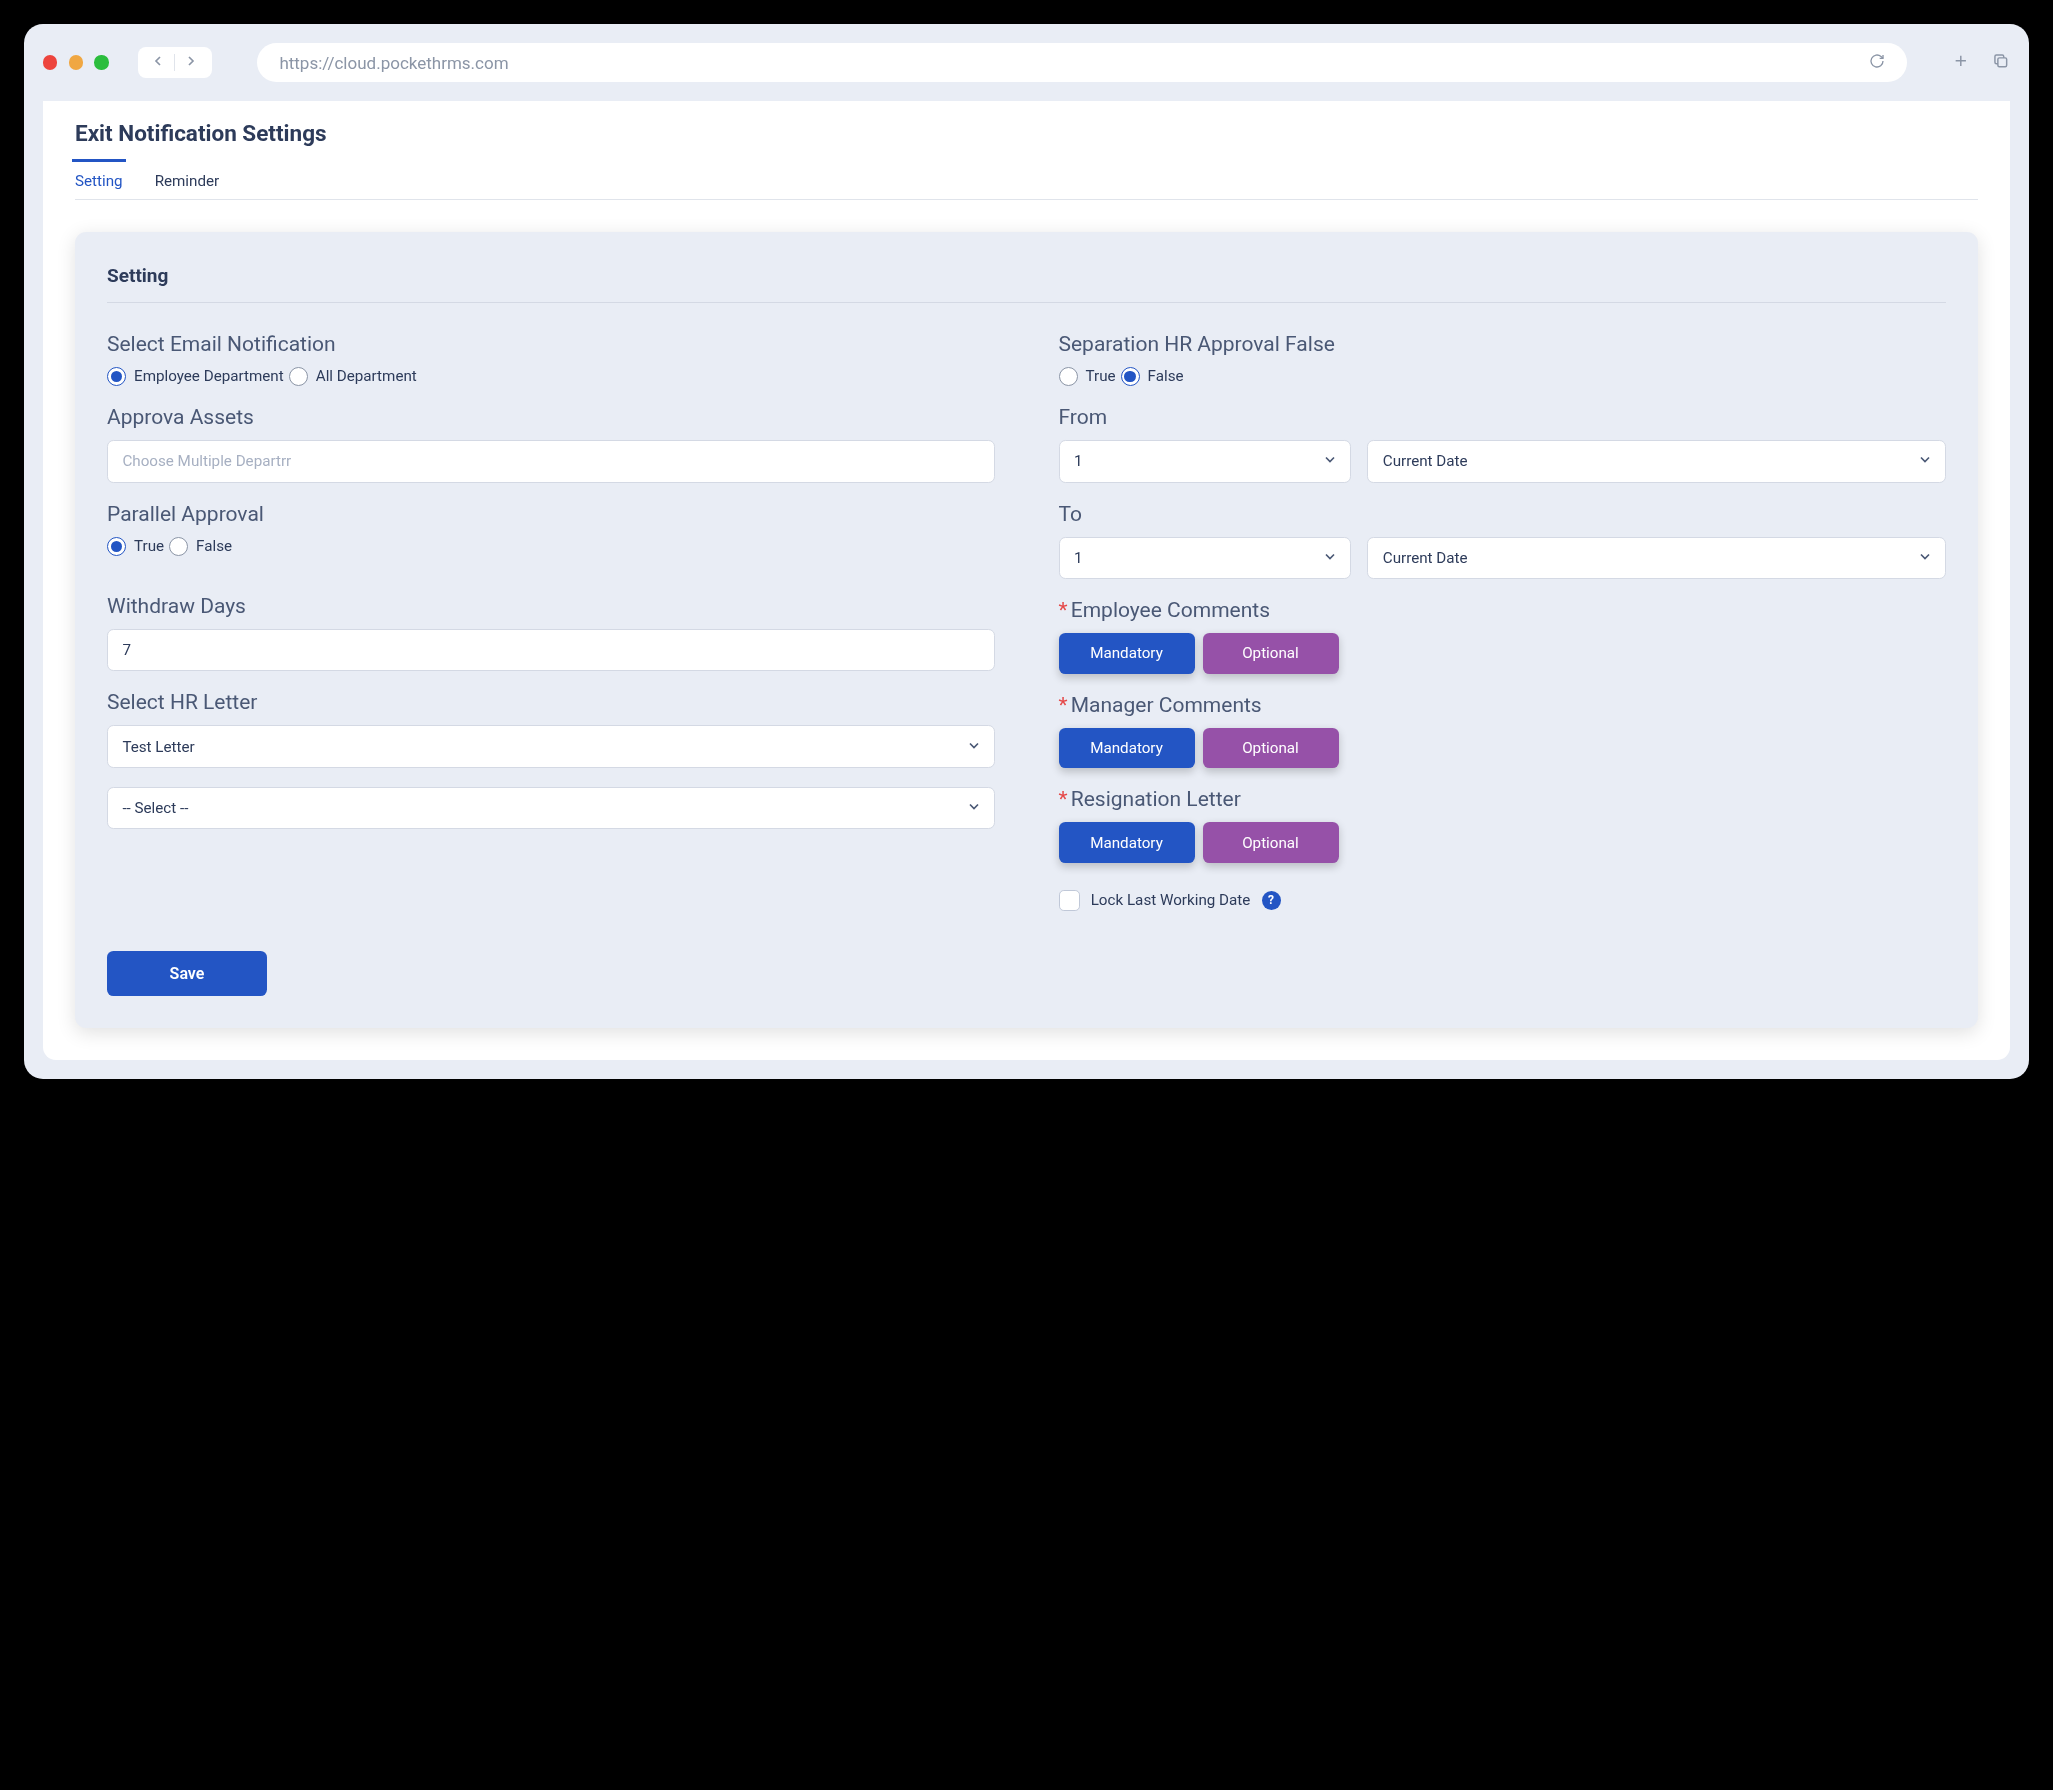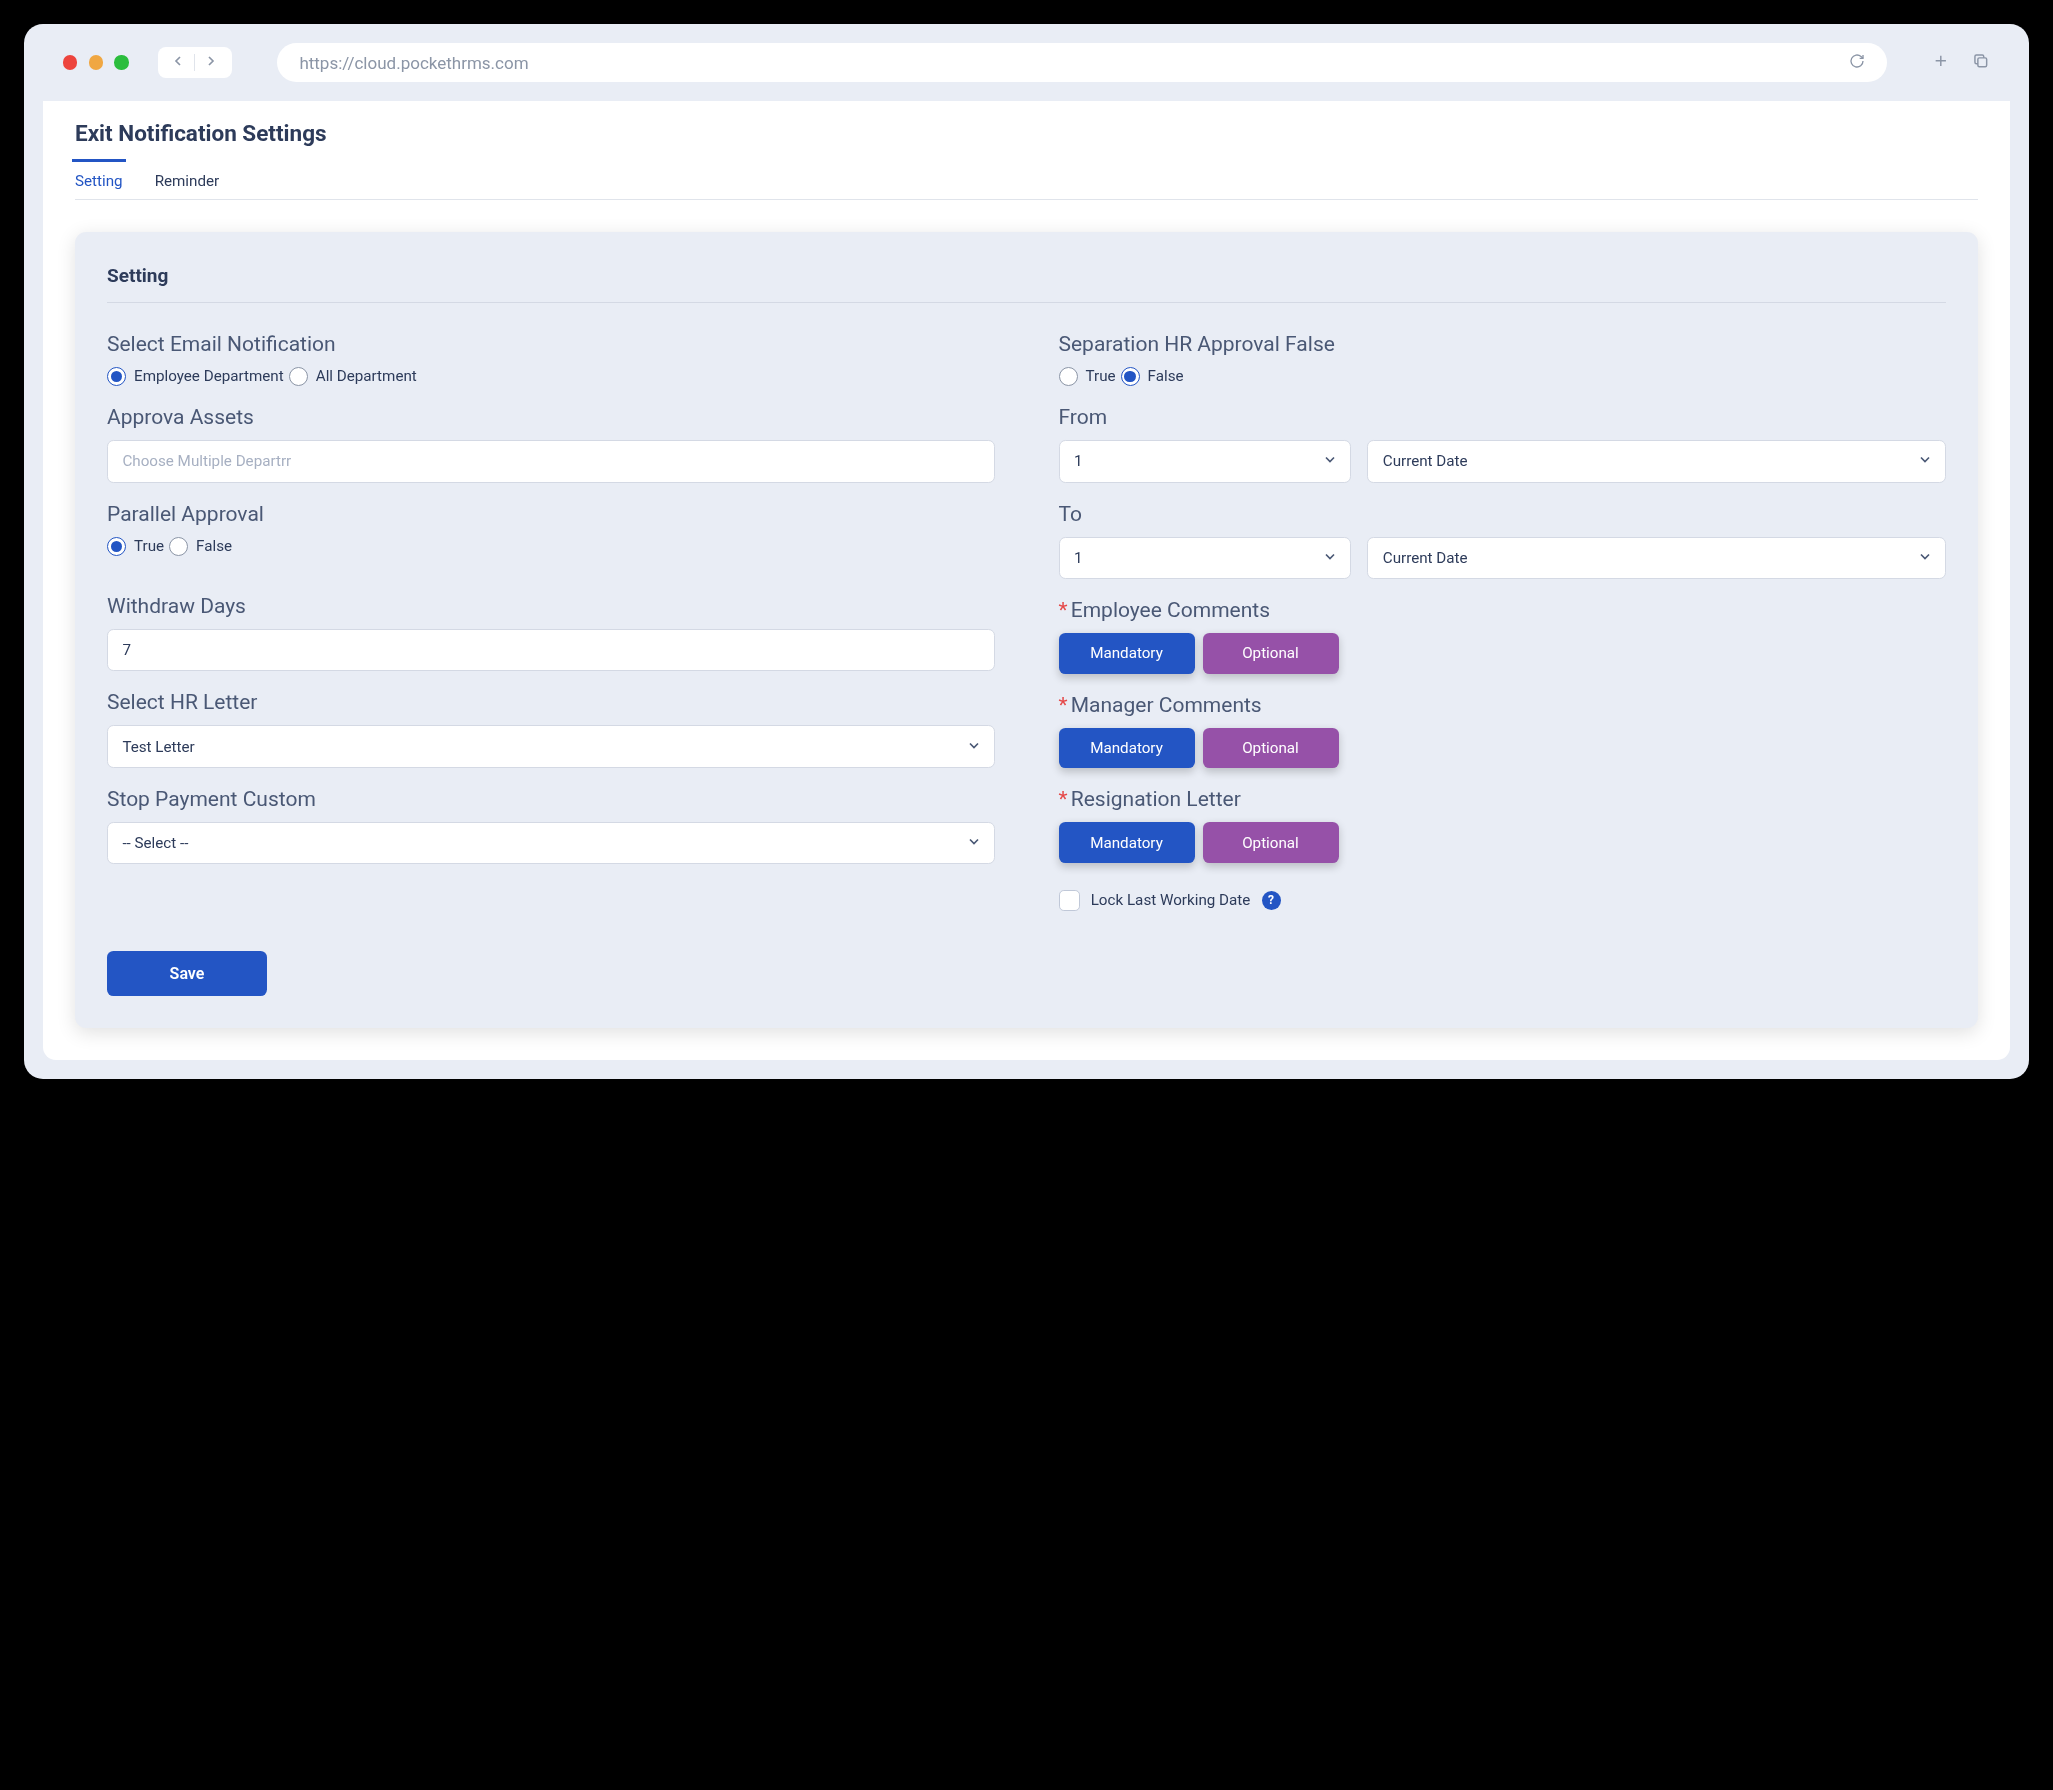--- a/index.html
+++ b/index.html
@@ -15,21 +15,21 @@
     }
     .browser-window {
       background: #e9edf5;
       border-radius: 19px;
       overflow: hidden;
       box-shadow: 0 16px 48px rgba(0,0,0,0.3);
     }
     .browser-chrome {
       display: flex;
       align-items: center;
-      padding: 19px 39px;
+      padding: 19px 19px;
       gap: 13px;
     }
     .traffic-lights {
       display: flex;
       gap: 11.2px;
       margin-right: 16px;
     }
     .traffic-light {
       width: 14.4px;
       height: 14.4px;
@@ -396,21 +396,20 @@
               <div class="select-input">Test Letter</div>
               <span class="select-chevron">
                 <svg class="chevron-svg" viewBox="0 0 24 24" fill="none" stroke="#4a5875" stroke-width="2.5">
                     <polyline points="6 9 12 15 18 9"></polyline>
                   </svg>
               </span>
             </div>
           </div>
 
           <div class="field-group">
-            <label class="field-label">Stop Payment Custom</label>
             <div class="select-wrapper">
               <div class="select-input">-- Select --</div>
               <span class="select-chevron">
                 <svg class="chevron-svg" viewBox="0 0 24 24" fill="none" stroke="#4a5875" stroke-width="2.5">
                     <polyline points="6 9 12 15 18 9"></polyline>
                   </svg>
               </span>
             </div>
           </div>
 

